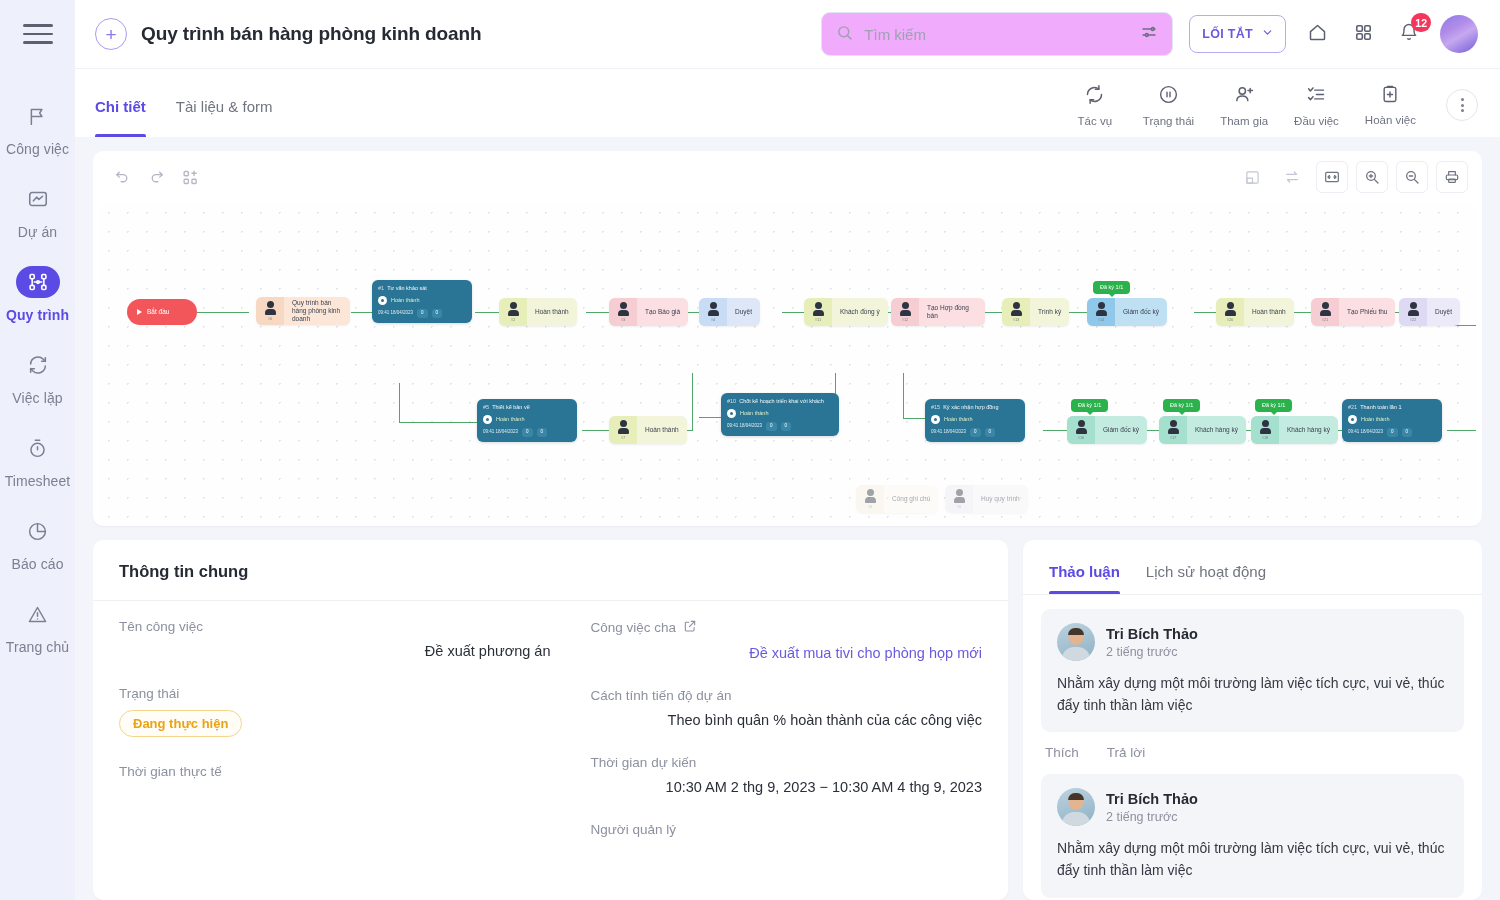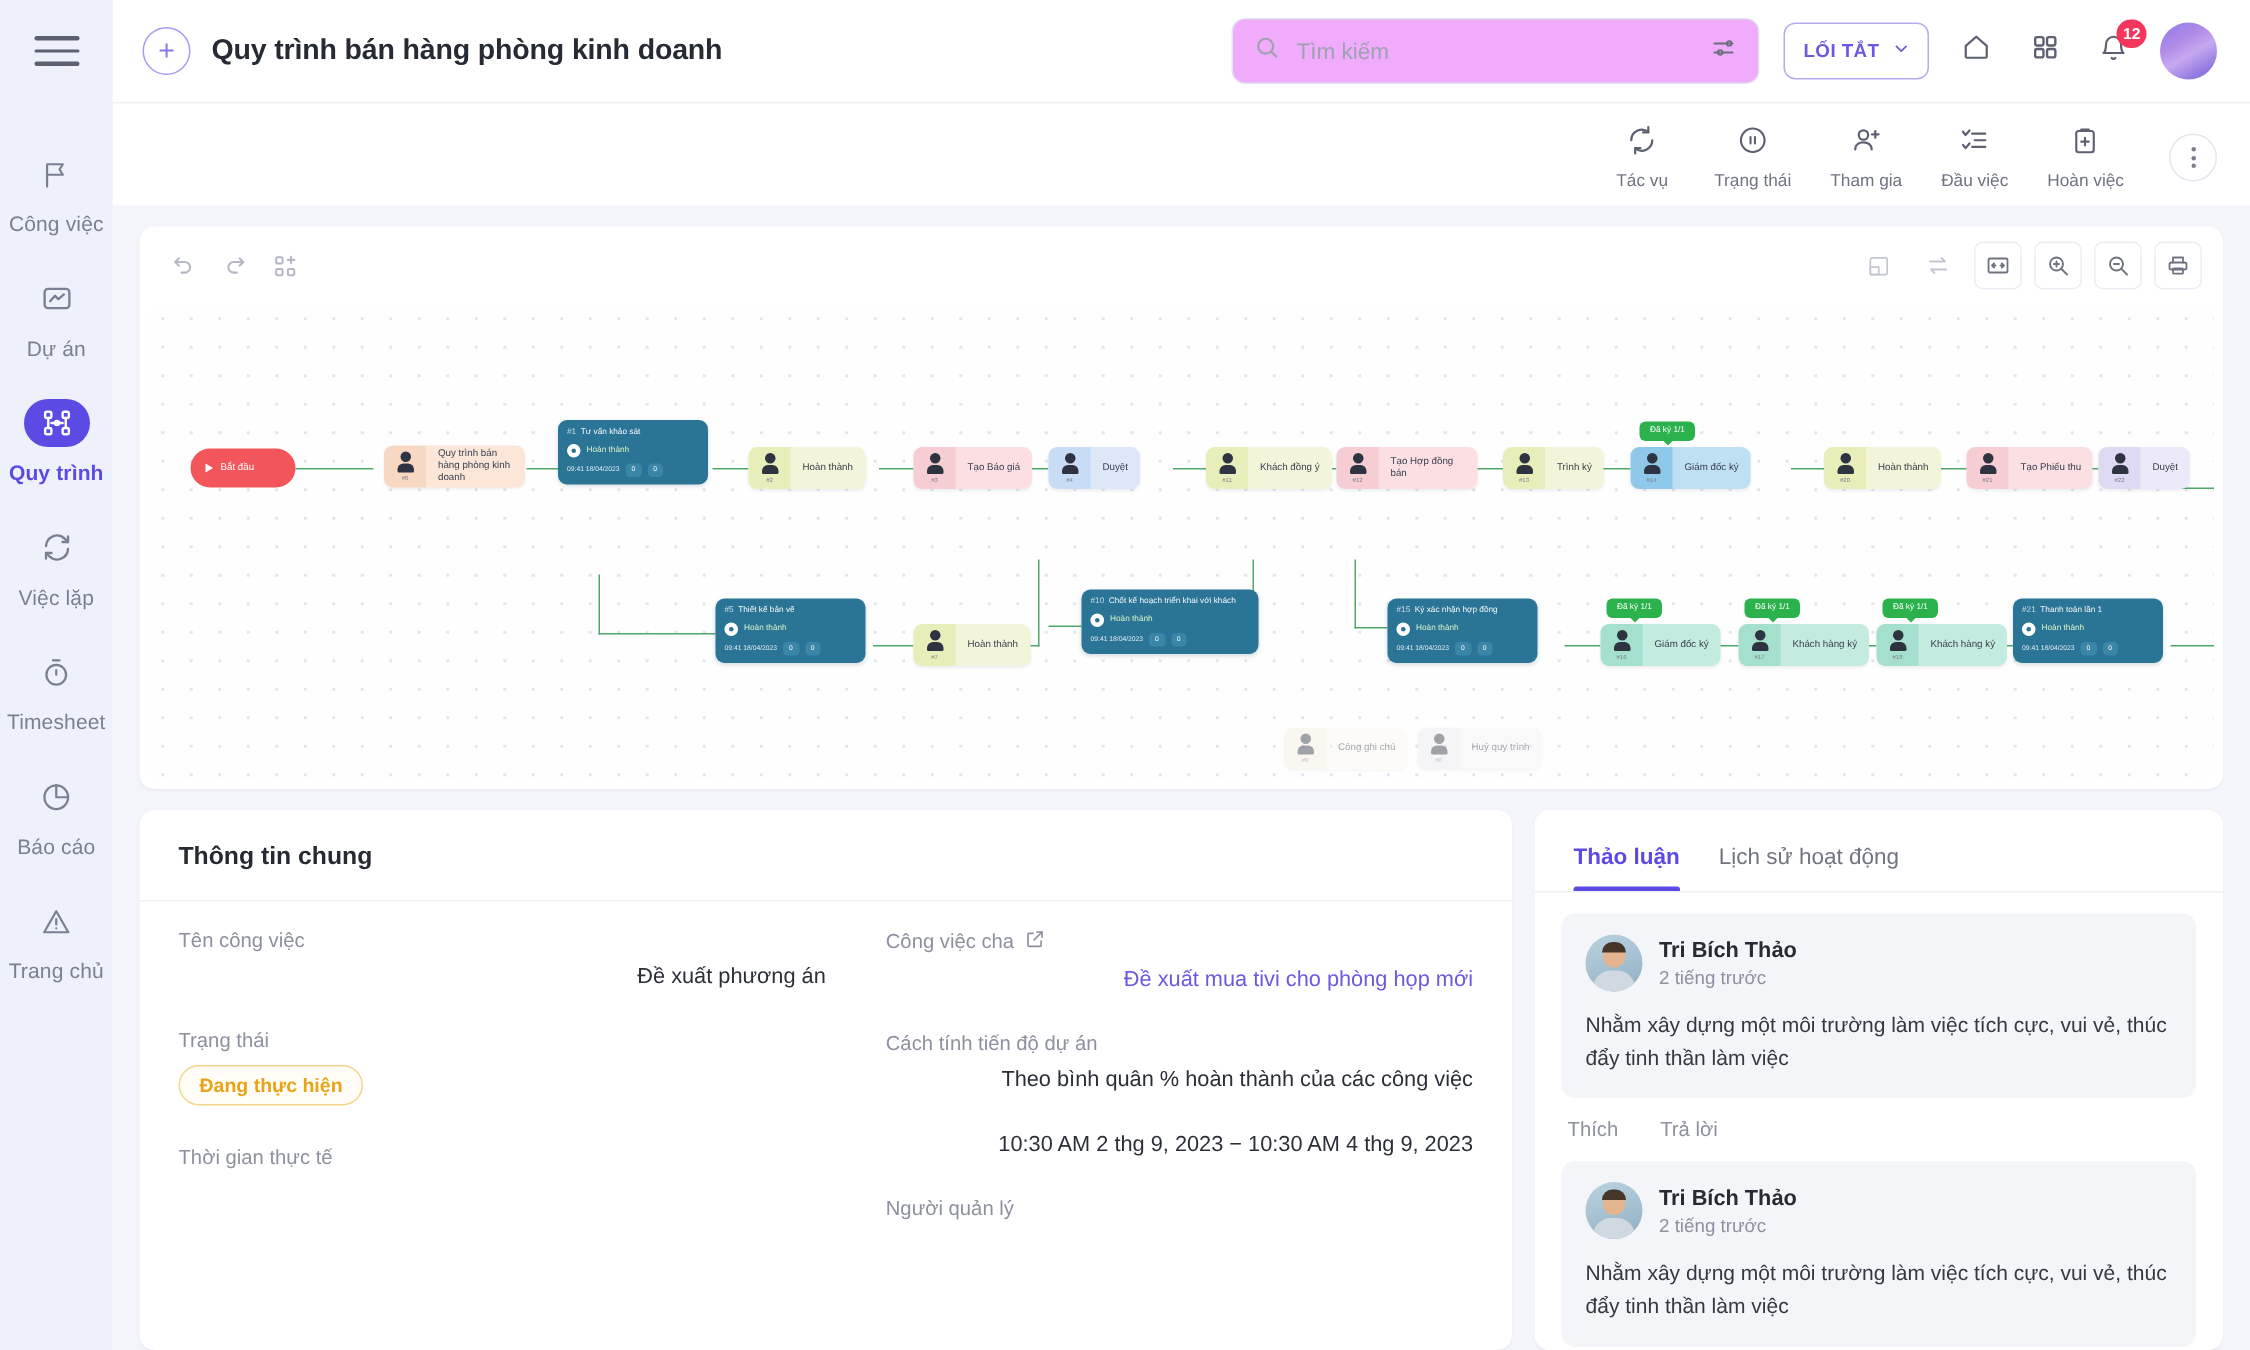--- a/index.html
+++ b/index.html
@@ -382,20 +382,24 @@
               </svg>
           </span>
           <span class="badge">12</span>
         </div>
 
         <div class="avatar-top"></div>
       </div>
     </div>
 
     <div class="tabrow">
+      <div class="tabs">
+        <div class="tab active">Chi tiết</div>
+        <div class="tab">Tài liệu &amp; form</div>
+      </div>
 
       <div class="actions">
         <div class="action">
           <span>
             <svg width="21" height="21" viewBox="0 0 24 24" fill="none" stroke="#5c6070" stroke-width="1.7" stroke-linecap="round" stroke-linejoin="round">
                 <path d="M4 12a8 8 0 0 1 13-6.2"></path>
                 <path d="M20 12a8 8 0 0 1-13 6.2"></path>
                 <path d="M17 2v4h-4M7 22v-4h4"></path>
               </svg>
           </span>
@@ -858,20 +862,21 @@
                       </svg>
                   </span>
                 </div>
                 <div class="field-value link">Đề xuất mua tivi cho phòng họp mới</div>
               </div>
               <div class="field">
                 <div class="field-label">Cách tính tiến độ dự án</div>
                 <div class="field-value">Theo bình quân % hoàn thành của các công việc</div>
               </div>
               <div class="field">
+                <div class="field-label">Thời gian dự kiến</div>
                 <div class="field-value">10:30 AM  2 thg 9, 2023  −  10:30 AM  4 thg 9, 2023</div>
               </div>
               <div class="field">
                 <div class="field-label">Người quản lý</div>
               </div>
             </div>
           </div>
         </div>
 
         <div class="panel disc-panel">

